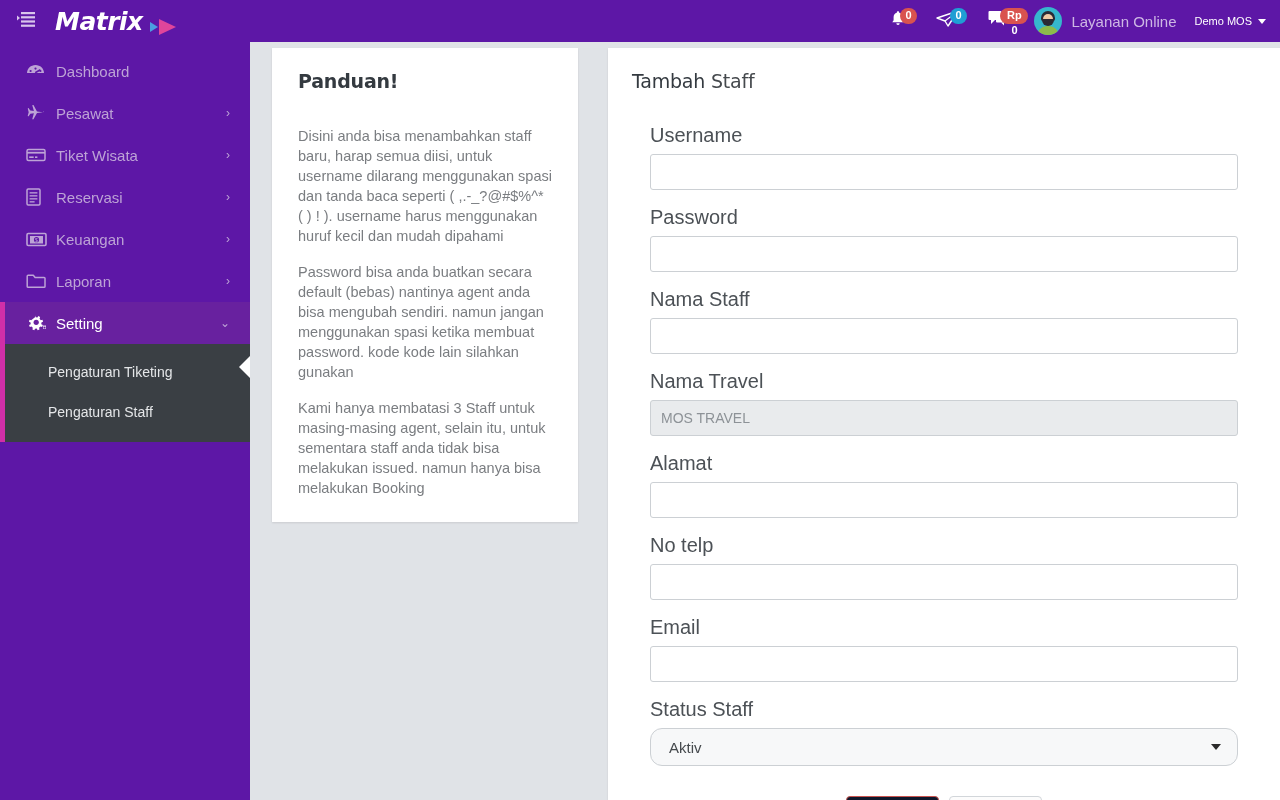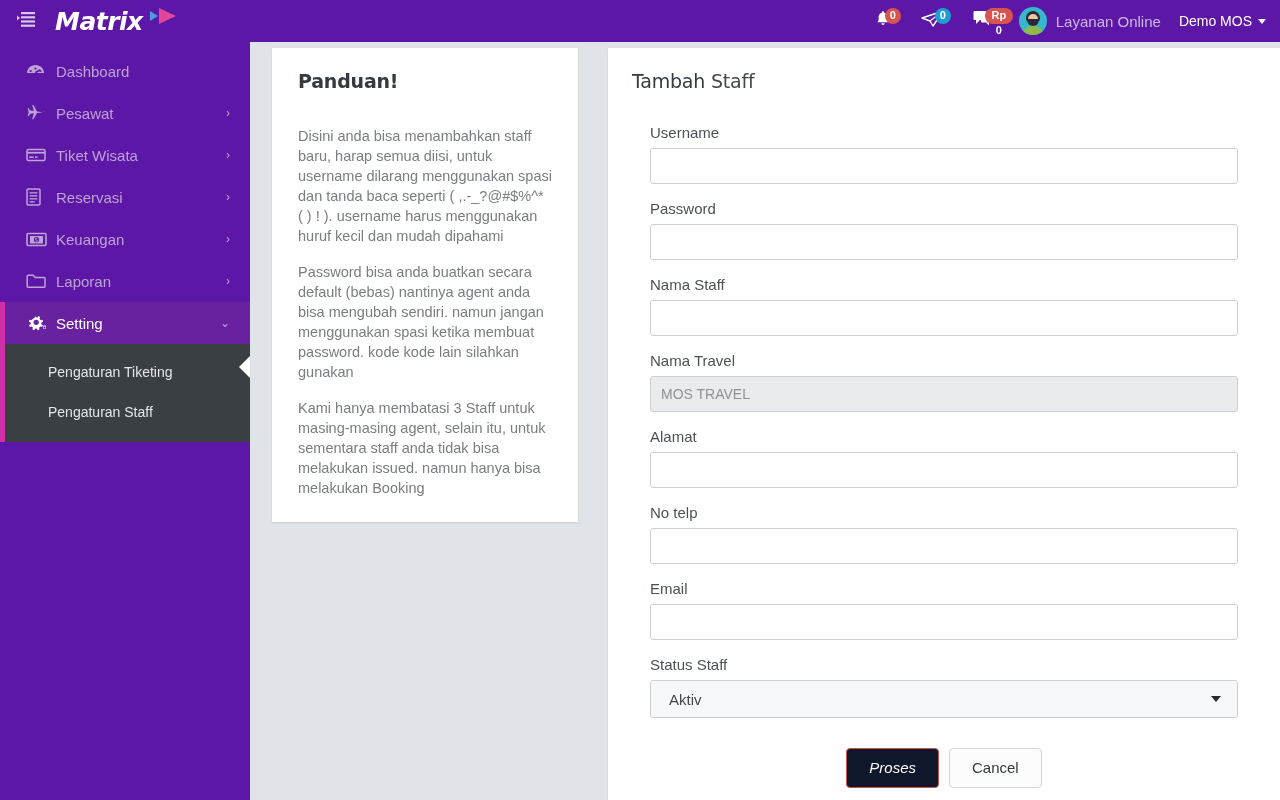--- a/index.html
+++ b/index.html
@@ -21,21 +21,21 @@
   .hamburger {
     width: 52px; height: 42px;
     display: flex; align-items: center; justify-content: center;
     cursor: pointer;
   }
   .brand {
     font-family: "DejaVu Sans", sans-serif;
     font-weight: bold; font-style: italic;
     font-size: 25px; color: #ffffff;
     letter-spacing: -0.5px;
-    display: flex; align-items: flex-start;
+    display: flex; align-items: flex-end;
     margin-left: 3px;
   }
   .brand-arrows { display: inline-flex; align-items: center; margin-left: 7px; gap: 1px; }
 
   .topbar-right {
     margin-left: auto;
     display: flex; align-items: center;
     height: 42px;
     padding-right: 14px;
   }
@@ -90,21 +90,21 @@
     position: absolute; left: 3px; top: 19px;
     width: 22px; height: 13px;
     background: #8dbb4a; border-radius: 10px 10px 0 0;
   }
   .layanan {
     color: #cdb7e4; font-size: 15px;
     margin-right: 18px;
     white-space: nowrap;
   }
   .userlabel {
-    color: #ffffff; font-size: 14px;
+    color: #ffffff; font-size: 11px;
     display: flex; align-items: center; gap: 6px;
     cursor: pointer; white-space: nowrap;
   }
   .caret-down {
     width: 0; height: 0;
     border-left: 4.5px solid transparent;
     border-right: 4.5px solid transparent;
     border-top: 5px solid #ffffff;
     display: inline-block;
   }
@@ -221,21 +221,21 @@
     margin-bottom: 32px;
     font-family: "DejaVu Sans", sans-serif;
     letter-spacing: -0.2px;
   }
   .form-title b { font-weight: normal; }
   .form-title span { font-weight: normal; color: #45494d; }
 
   .fgroup { padding: 0 18px; margin-bottom: 16px; }
   .flabel {
     display: block;
-    font-size: 15px;
+    font-size: 20px;
     color: #4c5156;
     margin-bottom: 7px;
   }
   .finput {
     display: block;
     width: 100%;
     height: 36px;
     border: 1px solid #ccd0d4;
     border-radius: 3px;
     background: #ffffff;
@@ -248,21 +248,21 @@
   .finput.disabled {
     background: #e9ebed;
     color: #8d9297;
     border-color: #ccd0d4;
   }
   .fselect {
     display: block;
     width: 100%;
     height: 38px;
     border: 1px solid #ccd0d4;
-    border-radius: 3px;
+    border-radius: 12px;
     background: #f7f8f9;
     padding: 0 10px 0 18px;
     font-size: 15px;
     color: #45494d;
     font-family: "Liberation Sans", sans-serif;
     position: relative;
     display: flex; align-items: center;
     cursor: pointer;
     text-align: right;
   }

